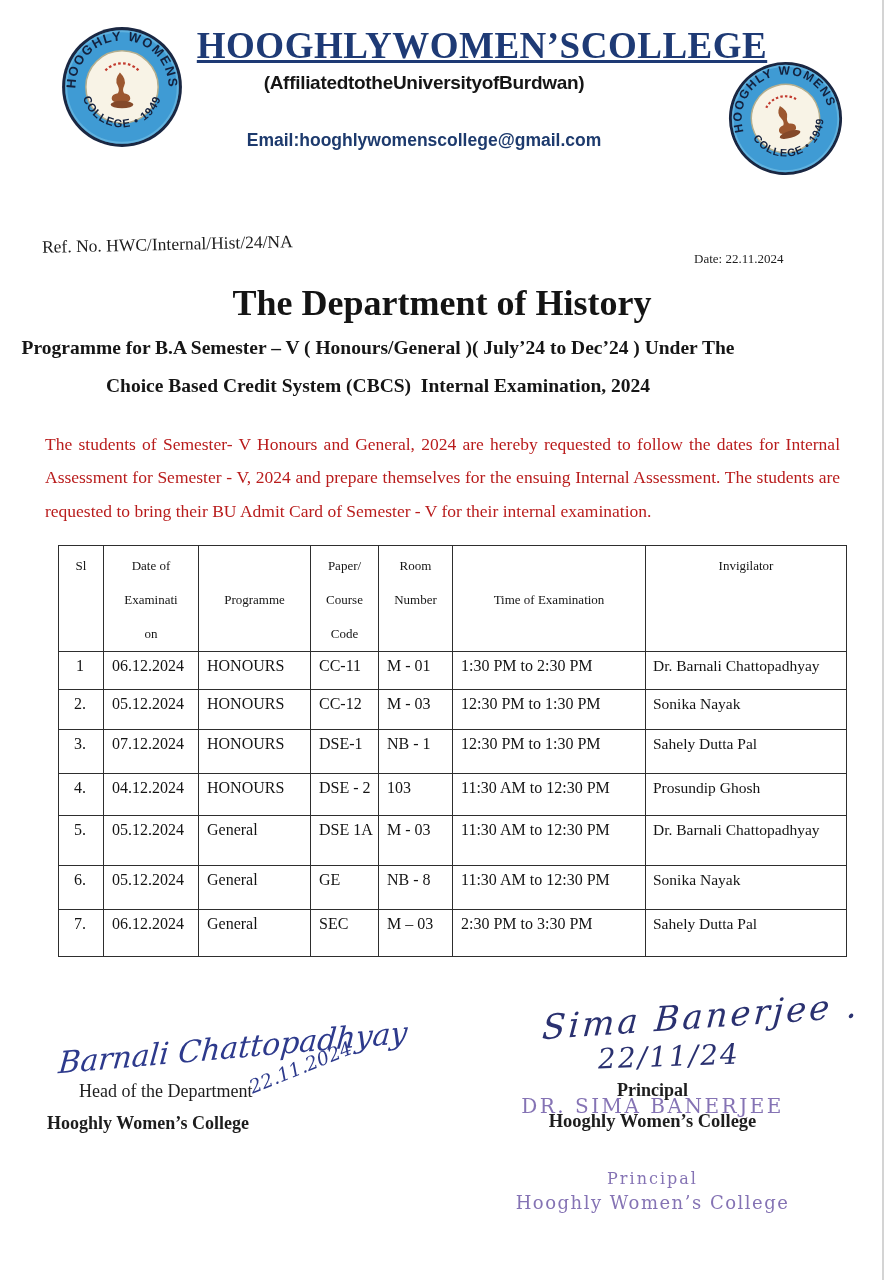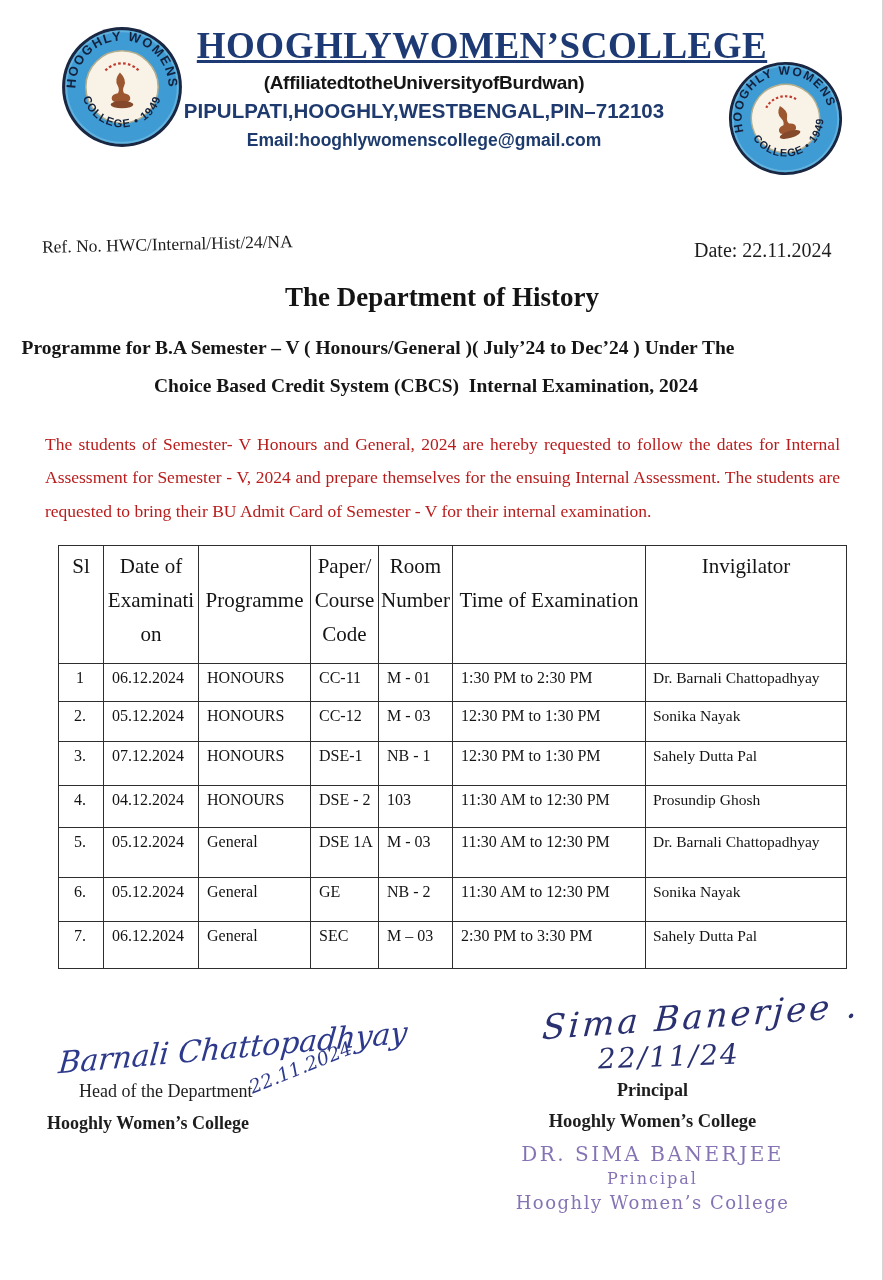--- a/index.html
+++ b/index.html
@@ -17,38 +17,38 @@
     font-family:"Liberation Sans", sans-serif; font-weight:bold; }
   .affiliation { top:72px; font-size:19px; color:#161616; letter-spacing:-.3px; }
   .address    { top:99px; font-size:20.5px; color:#1f3a6e; }
   .email      { top:130px; font-size:17.5px; color:#1d3a6d; }
   .logo { position:absolute; }
   .logo-left  { left:60px;  top:25px; width:124px; height:124px; }
   .logo-right { left:727px; top:60px; width:117px; height:117px; transform:rotate(-16deg); }
 
   
   .ref-line  { position:absolute; left:42px;  top:234px; font-size:17.5px; transform:rotate(-1.3deg); }
-  .date-line { position:absolute; left:694px; top:239px; font-size:20px; }
+  .date-line { position:absolute; left:694px; top:251px; font-size:13px; }
 
   
   .doc-title { position:absolute; left:0; top:282px; width:884px; text-align:center;
-    font-size:27px; font-weight:bold; color:#141414; }
+    font-size:36px; font-weight:bold; color:#141414; }
   .sub { position:absolute; left:0; width:756px; text-align:center; font-size:19.5px;
     font-weight:bold; color:#161616; white-space:pre-wrap; }
-  .sub1 { top:337px; } .sub2 { top:375px;padding-left:48px; }
+  .sub1 { top:337px; } .sub2 { top:375px; }
   .body-par { position:absolute; left:45px; top:410px; width:795px; font-size:17.5px;
     line-height:33.5px; text-align:justify; color:#b91c1c; }
 
   
   .exam-table { position:absolute; left:58px; top:545px; width:788px;
     border-collapse:collapse; table-layout:fixed; font-size:16px; color:#141414; }
   .exam-table th, .exam-table td { border:1.6px solid #2e2e2e; vertical-align:top;
     font-weight:normal; overflow:hidden; white-space:nowrap; }
-  .exam-table thead th { height:100px; text-align:center; padding:3px 2px 12px 2px;
-    line-height:34px; font-size:21px; }
+  .exam-table thead th { height:100px; text-align:center; padding:3px 2px 0 2px;
+    line-height:34px; font-size:13px; }
   th.h-paper { line-height:35px; } th.h-room { line-height:33px; }
   th.h-programme, th.h-time { vertical-align:middle; line-height:20px; }
   th .hline { display:block; }
   .exam-table td { padding:3px 4px 0 8px; line-height:21px; }
   td.c-sl { text-align:center; padding-left:2px; }
   td.c-inv { font-size:15.5px; padding-left:7px;margin-left:16px; }
   tr.r1{height:38px} tr.r2{height:40px} tr.r3{height:44px} tr.r4{height:42px}
   tr.r5{height:50px} tr.r6{height:44px} tr.r7{height:47px}
 
   
@@ -64,21 +64,21 @@
     letter-spacing:3px; transform:rotate(-4deg) skewX(-8deg); white-space:nowrap; }
   .sig-right-date { position:absolute; left:598px; top:1040px; font-size:28px; color:#2a3170;
     letter-spacing:2px; transform:rotate(-2deg); }
   .principal-designation { position:absolute; left:505px; width:295px; top:1080px;
     text-align:center; font-size:18px; font-weight:bold; }
   .principal-college { position:absolute; left:505px; width:295px; top:1111px;
     text-align:center; font-size:18.5px; font-weight:bold; }
 
   .stamp { position:absolute; left:480px; width:345px; text-align:center; color:#7b68ae;
     font-family:"DejaVu Serif", serif; opacity:.92; }
-  .stamp-1 { top:1142px; font-size:20px; letter-spacing:2.5px; }
+  .stamp-1 { top:1094px; font-size:20px; letter-spacing:2.5px; }
   .stamp-2 { top:1169px; font-size:16px; letter-spacing:2px; }
   .stamp-3 { top:1192px; font-size:18px; letter-spacing:1.5px; }
 </style>
 </head>
 <body>
 
 <div class="page">
 
   <div class="logo logo-left">
     <svg viewBox="0 0 120 120" width="124" height="124">
@@ -119,21 +119,20 @@
         <textPath href="#a2t" startOffset="50%" text-anchor="middle">HOOGHLY WOMENS</textPath>
       </text>
       <text font-family="Liberation Sans, sans-serif" font-size="11" font-weight="bold" fill="#14213d" letter-spacing="1">
         <textPath href="#a2b" startOffset="50%" text-anchor="middle">COLLEGE • 1949</textPath>
       </text>
     </svg>
   </div>
 
   <div class="college-name">HOOGHLYWOMEN’SCOLLEGE</div>
   <div class="lh-sans affiliation">(AffiliatedtotheUniversityofBurdwan)</div>
-  <div class="lh-sans address">PIPULPATI,HOOGHLY,WESTBENGAL,PIN–712103</div>
   <div class="lh-sans email">Email:hooghlywomenscollege@gmail.com</div>
 
   <div class="ref-line">Ref. No. HWC/Internal/Hist/24/NA</div>
   <div class="date-line">Date: 22.11.2024</div>
 
   <div class="doc-title">The Department of History</div>
   <div class="sub sub1">Programme for B.A Semester – V ( Honours/General )( July’24 to Dec’24 ) Under The</div>
   <div class="sub sub2">Choice Based Credit System (CBCS)  Internal Examination, 2024</div>
 
   <p class="body-par">The students of Semester- V  Honours and General, 2024 are hereby requested to follow the dates for Internal Assessment for Semester - V, 2024 and prepare themselves for the ensuing Internal Assessment. The students are requested to bring their BU Admit Card of Semester - V for their internal examination.</p>
@@ -222,21 +221,21 @@
         <td>DSE 1A</td>
         <td>M - 03</td>
         <td>11:30 AM to 12:30 PM</td>
         <td class="c-inv">Dr. Barnali Chattopadhyay</td>
       </tr>
       <tr class="r6">
         <td class="c-sl">6.</td>
         <td>05.12.2024</td>
         <td>General</td>
         <td>GE</td>
-        <td>NB - 2</td>
+        <td>NB - 8</td>
         <td>11:30 AM to 12:30 PM</td>
         <td class="c-inv">Sonika Nayak</td>
       </tr>
       <tr class="r7">
         <td class="c-sl">7.</td>
         <td>06.12.2024</td>
         <td>General</td>
         <td>SEC</td>
         <td>M – 03</td>
         <td>2:30 PM to 3:30 PM</td>

